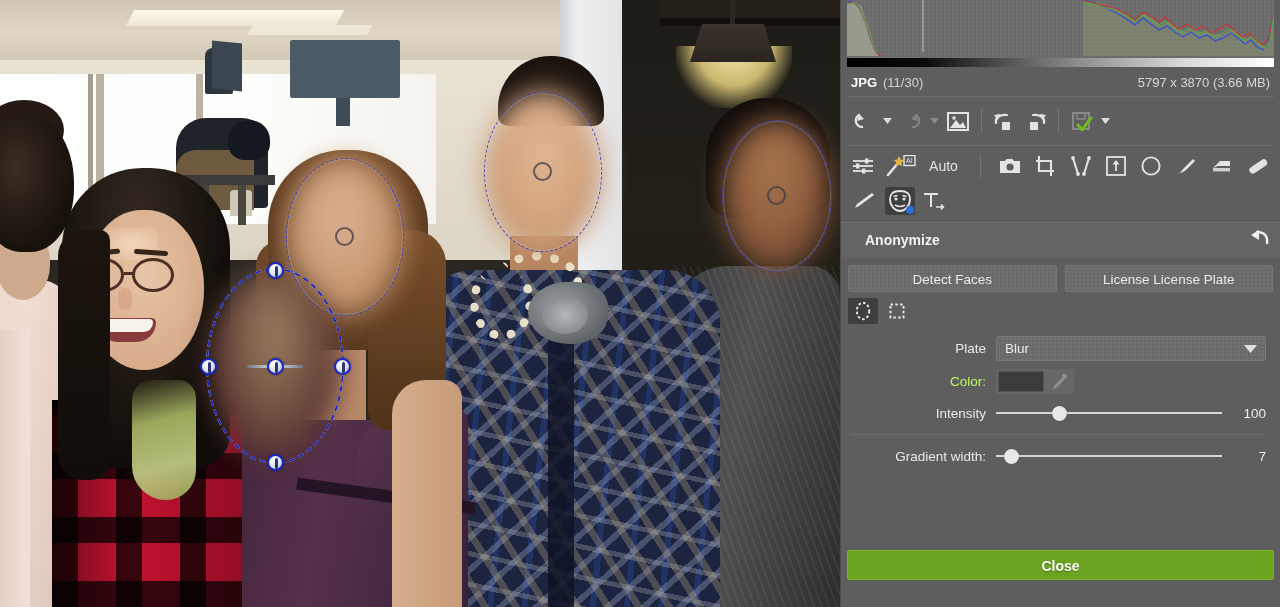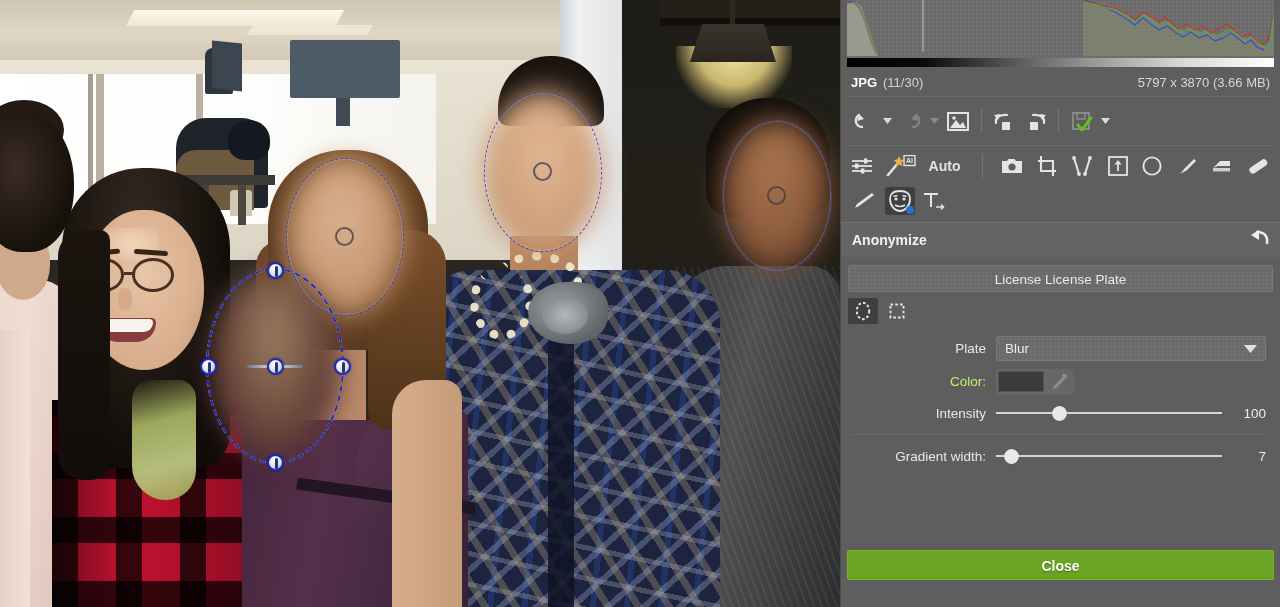--- a/index.html
+++ b/index.html
@@ -416,37 +416,37 @@
   }
   .tb-btn {
     display:flex; align-items:center; justify-content:center;
     width:26px; height:26px; border-radius:3px;
   }
   .tb-caret { width:13px; height:20px; display:flex; align-items:center; justify-content:center; }
   .vsep { width:1px; height:24px; background:#757575; margin:0 6px; }
 
   #toolbar-tools {
     display:flex; align-items:center; gap:12px;
-    padding:4px 10px 2px 10px; height:38px;font-weight:bold;
+    padding:4px 10px 2px 10px; height:38px;
   }
   #toolbar-tools2 {
     display:flex; align-items:center; gap:4px;
     padding:2px 10px 6px 10px; height:38px;
   }
   .tool {
     width:30px; height:28px; display:flex; align-items:center; justify-content:center;
     border-radius:3px; position:relative;
   }
   .tool.active { background:#3f3f3f; }
   #auto-label { color:#e2e2e2; font-size:14px; margin-left:1px; margin-right:4px; }
 
   
   #anon-header {
     display:flex; align-items:center; justify-content:space-between;
-    padding:6px 10px 7px 11px;
+    padding:6px 10px 7px 24px;
     background:#646464;
     border-top:1px solid #6f6f6f;
   }
   #anon-title { font-weight:bold; font-size:14px; color:#f2f2f2; }
 
   #detect-row { display:flex; gap:8px; padding:8px 7px 6px 7px; }
   .detect-btn {
     flex:1; height:27px; line-height:27px; text-align:center;
     background:#6a6a6a; color:#eaeaea; font-size:13.5px;
     border:1px solid #777; border-radius:2px;
@@ -802,20 +802,21 @@
       <div id="anon-title">Anonymize</div>
       <div>
         <svg width="22" height="18" viewBox="0 0 22 18">
           <path d="M9 3 C17 3, 20 8, 19 14" stroke="#efefef" stroke-width="2.4" fill="none" stroke-linecap="round"></path>
           <path d="M3 6 L11 1 L11 11 Z" fill="#efefef"></path>
         </svg>
       </div>
     </div>
 
     <div id="detect-row">
+      <div class="detect-btn">Detect Faces</div>
       <div class="detect-btn">License License Plate</div>
     </div>
 
     <div id="shape-row">
       <div class="shape-btn active">
         <svg width="18" height="20" viewBox="0 0 18 20">
             <ellipse cx="9" cy="10" rx="6.2" ry="8.2" stroke="#e4e4e4" stroke-width="2" stroke-dasharray="2.6 2.2" fill="none"></ellipse>
           </svg>
       </div>
       <div class="shape-btn">

